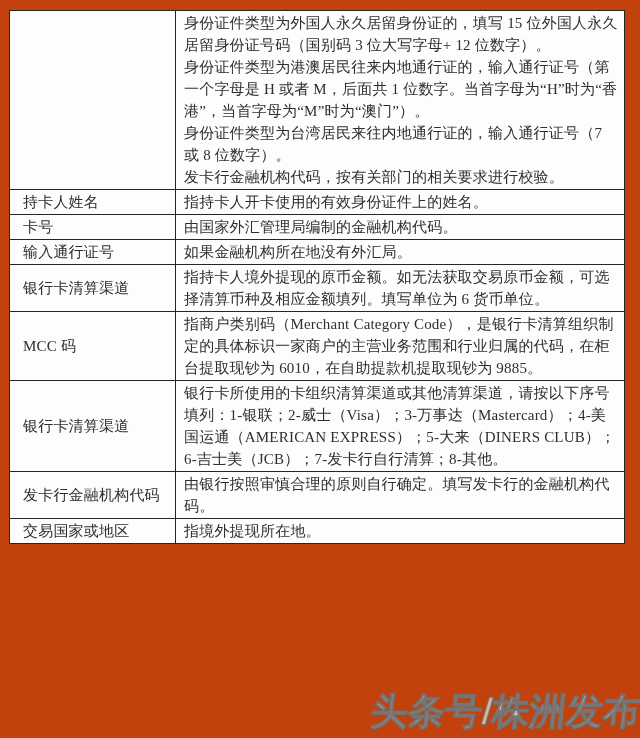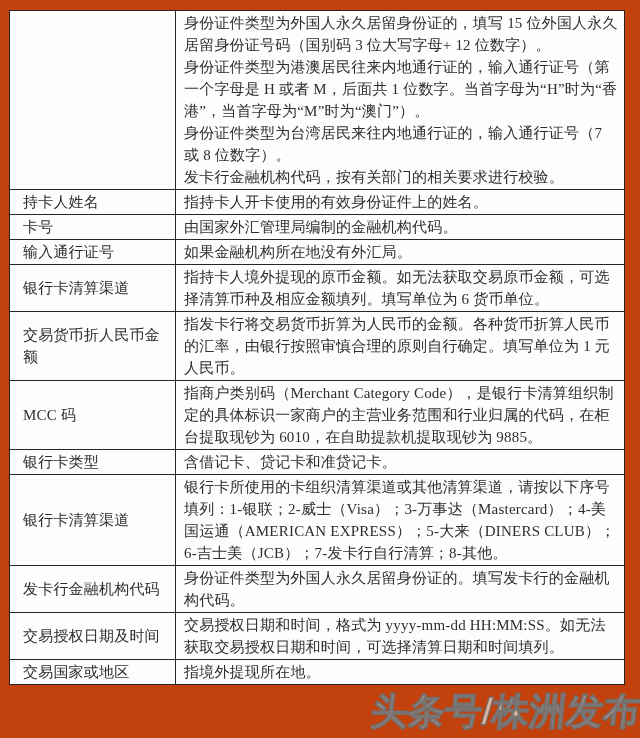--- a/index.html
+++ b/index.html
@@ -93,50 +93,38 @@
     <div class="tr">
       <div class="td label">输入通行证号</div>
       <div class="td desc">如果金融机构所在地没有外汇局。</div>
     </div>
 
     <div class="tr">
       <div class="td label">银行卡清算渠道</div>
       <div class="td desc">指持卡人境外提现的原币金额。如无法获取交易原币金额，可选择清算币种及相应金额填列。填写单位为 6 货币单位。</div>
     </div>
 
-    <div class="tr">
-      <div class="td label">交易货币折人民币金额</div>
-      <div class="td desc">指发卡行将交易货币折算为人民币的金额。各种货币折算人民币的汇率，由银行按照审慎合理的原则自行确定。填写单位为 1 元人民币。</div>
-    </div>
 
     <div class="tr">
       <div class="td label">MCC 码</div>
       <div class="td desc">指商户类别码（Merchant Category Code），是银行卡清算组织制定的具体标识一家商户的主营业务范围和行业归属的代码，在柜台提取现钞为 6010，在自助提款机提取现钞为 9885。</div>
     </div>
 
-    <div class="tr">
-      <div class="td label">银行卡类型</div>
-      <div class="td desc">含借记卡、贷记卡和准贷记卡。</div>
-    </div>
 
     <div class="tr">
       <div class="td label">银行卡清算渠道</div>
       <div class="td desc">银行卡所使用的卡组织清算渠道或其他清算渠道，请按以下序号填列：1-银联；2-威士（Visa）；3-万事达（Mastercard）；4-美国运通（AMERICAN EXPRESS）；5-大来（DINERS CLUB）；6-吉士美（JCB）；7-发卡行自行清算；8-其他。</div>
     </div>
 
     <div class="tr">
       <div class="td label">发卡行金融机构代码</div>
-      <div class="td desc">身份证件类型为外国人永久居留身份证的。填写发卡行的金融机构代码。</div>
+      <div class="td desc">由银行按照审慎合理的原则自行确定。填写发卡行的金融机构代码。</div>
     </div>
 
 
-    <div class="tr">
-      <div class="td label">交易授权日期及时间</div>
-      <div class="td desc">交易授权日期和时间，格式为 yyyy-mm-dd HH:MM:SS。如无法获取交易授权日期和时间，可选择清算日期和时间填列。</div>
-    </div>
 
     <div class="tr">
       <div class="td label">交易国家或地区</div>
       <div class="td desc">指境外提现所在地。</div>
     </div>
 
   </div>
 
   <div class="watermark">头条号/株洲发布</div>
 

